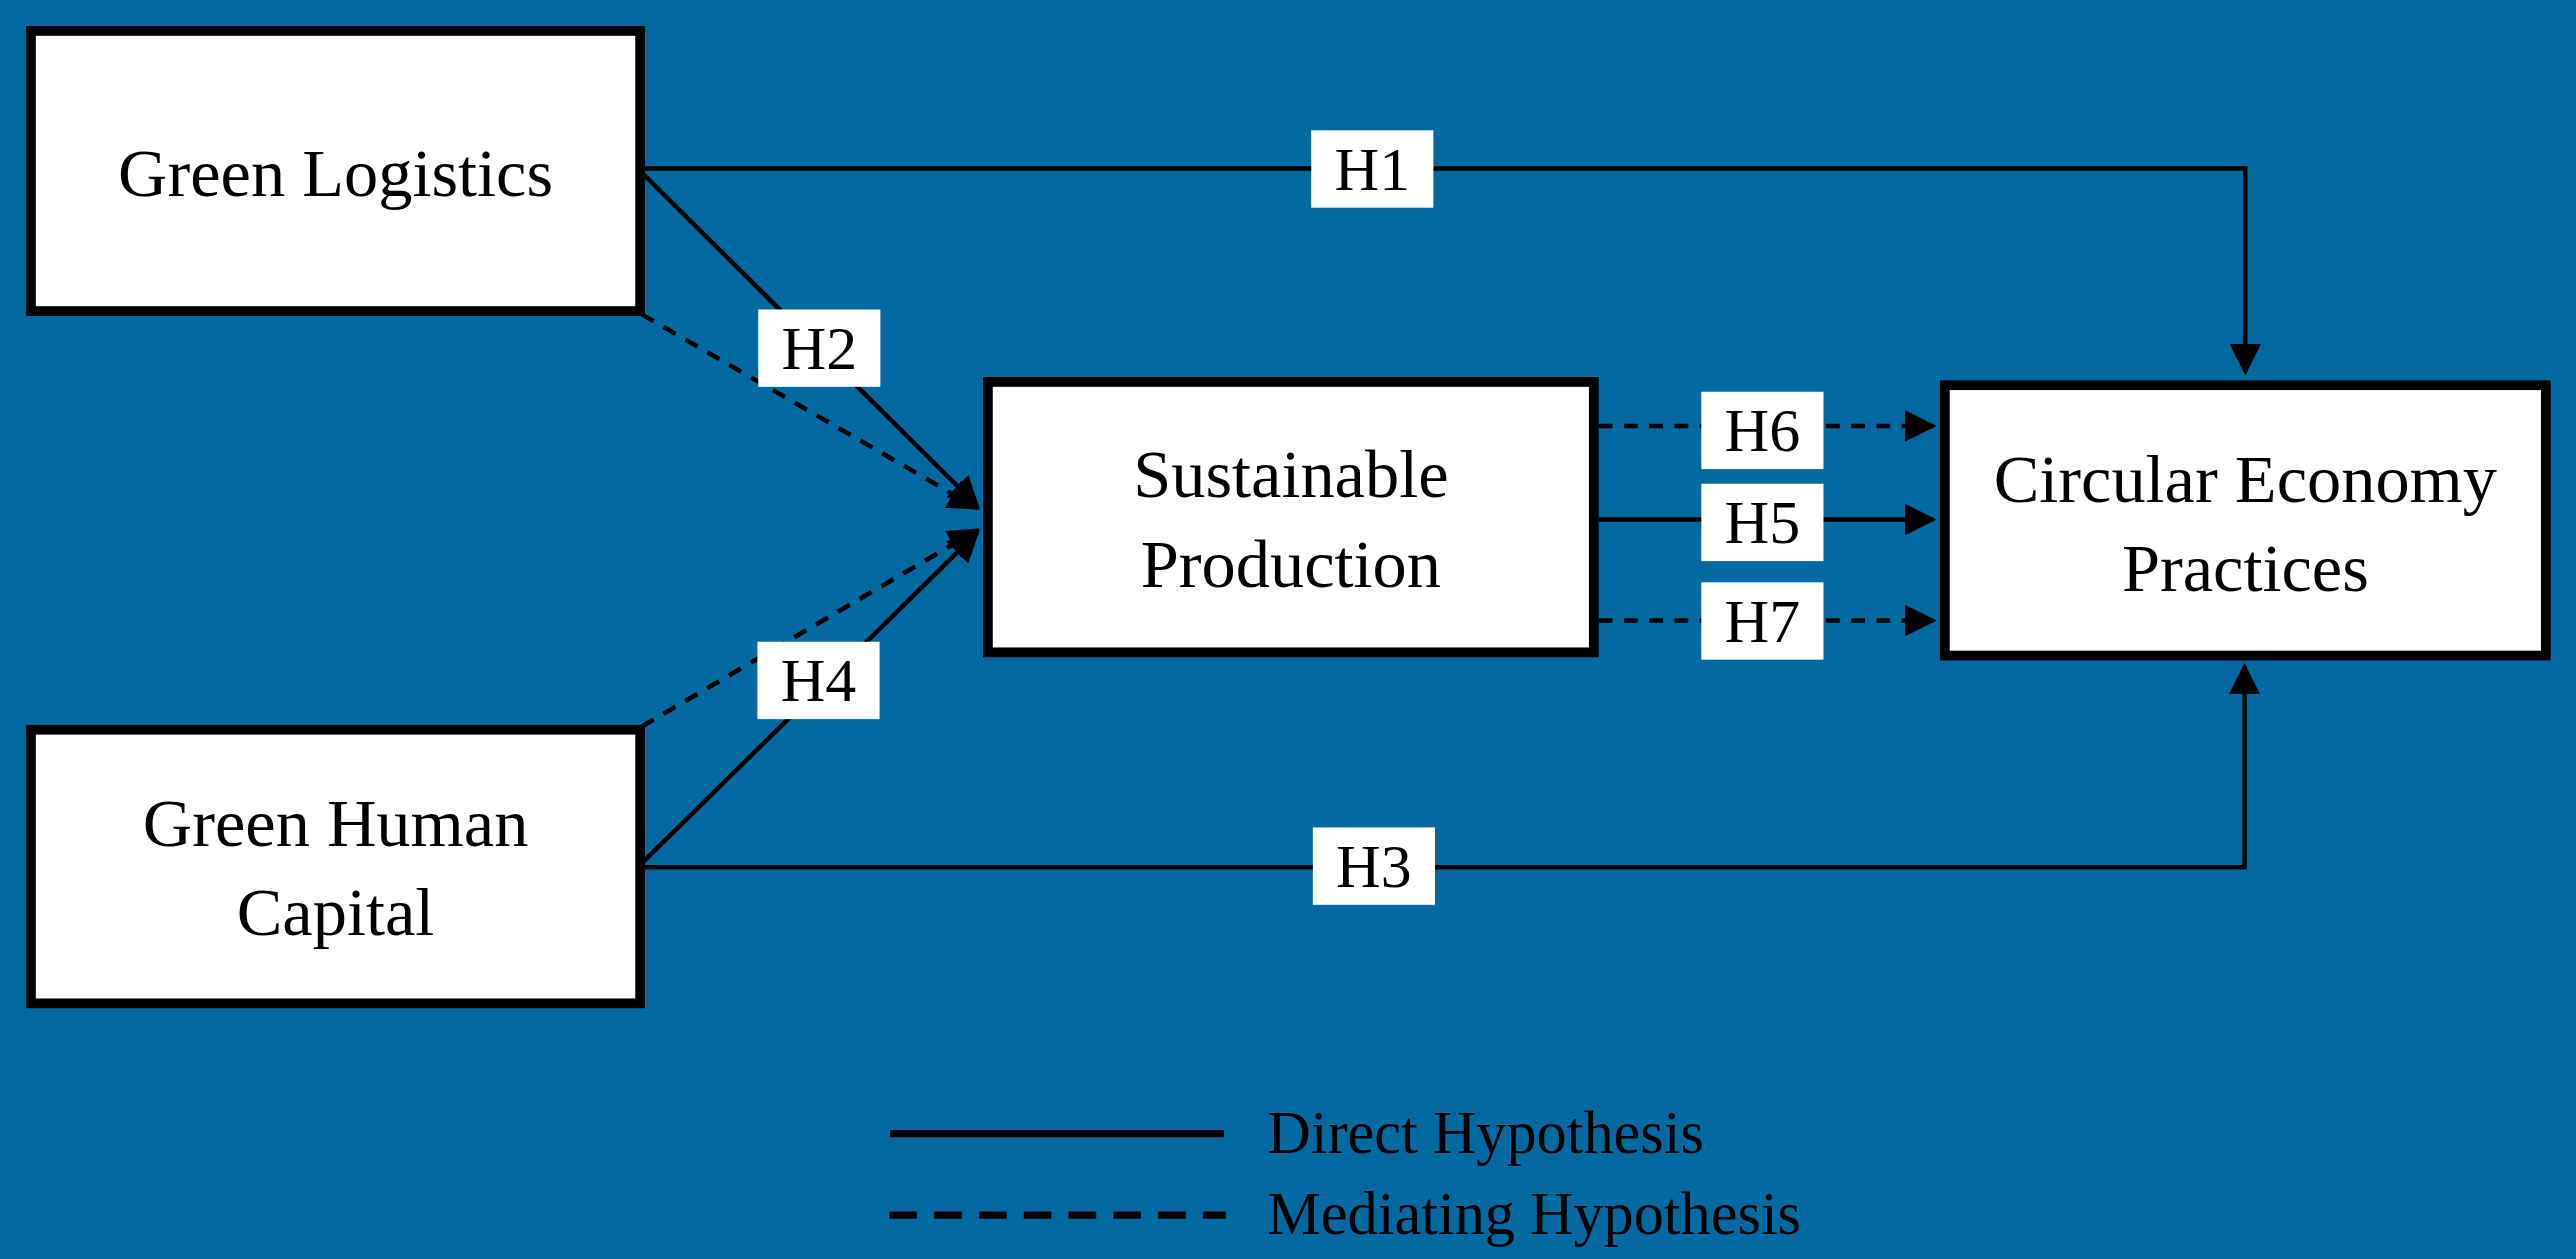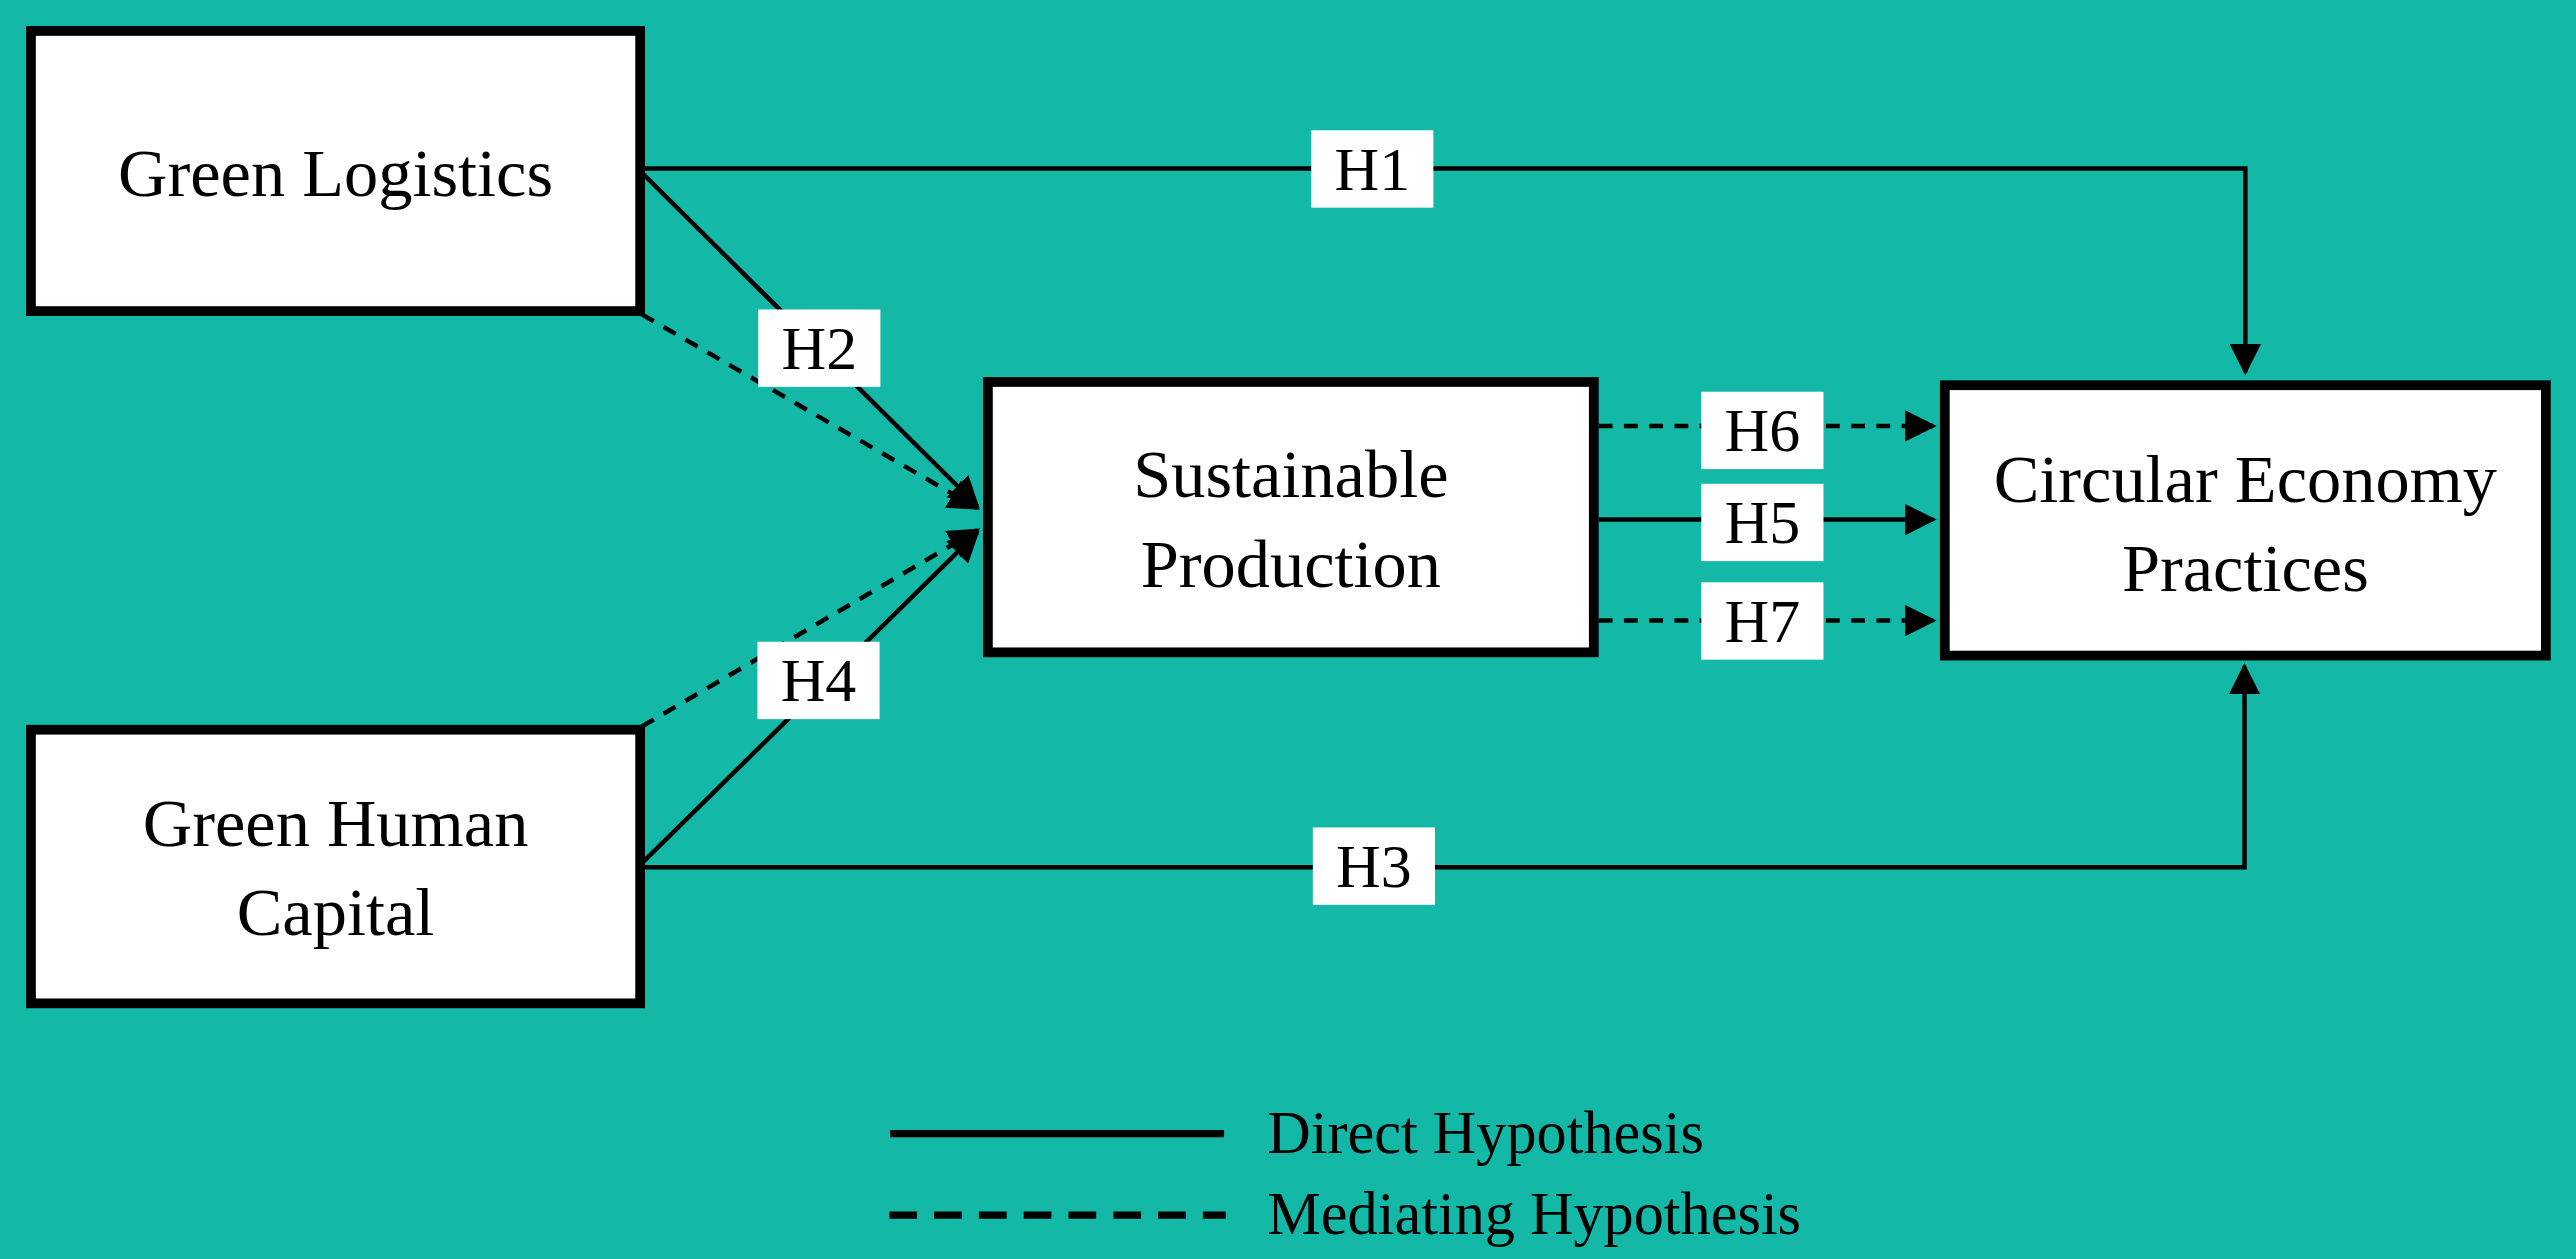--- a/index.html
+++ b/index.html
@@ -2,21 +2,21 @@
 <html style="font-size:13px"><head>
 <meta charset="utf-8">
 <style>
   html, body {
     margin: 0;
     padding: 0;
     background: #ffffff;
   }
   .diagram-wrap {
     width: 100%;
-    background: #14b8a6;
+    background: #0369a1;
   }
   svg {
     display: block;
     width: 100%;
     height: auto;
     font-family: "Liberation Serif", "DejaVu Serif", serif;
   }
   .node-rect {
     fill: #ffffff;
     stroke: #000000;

